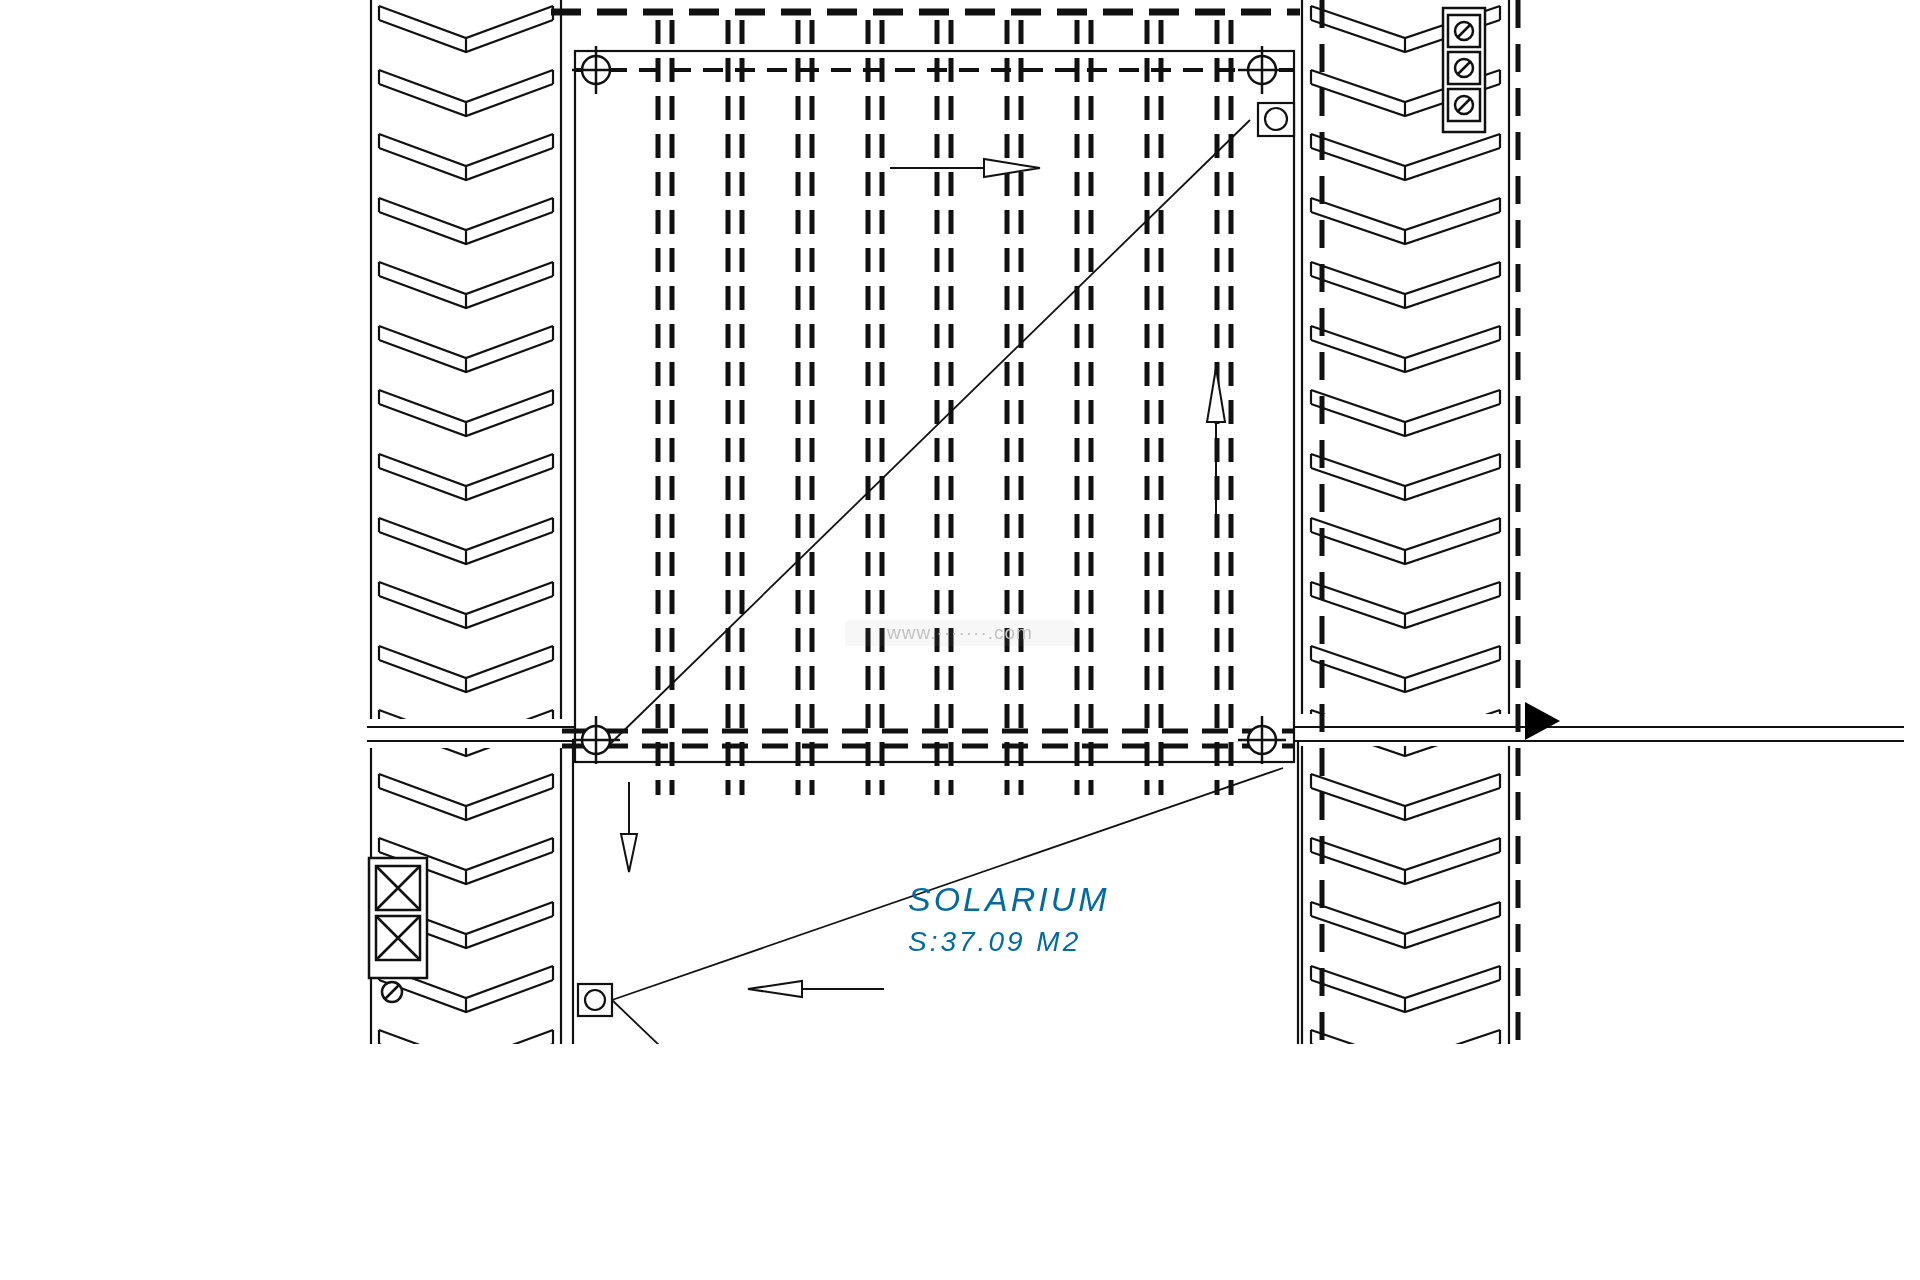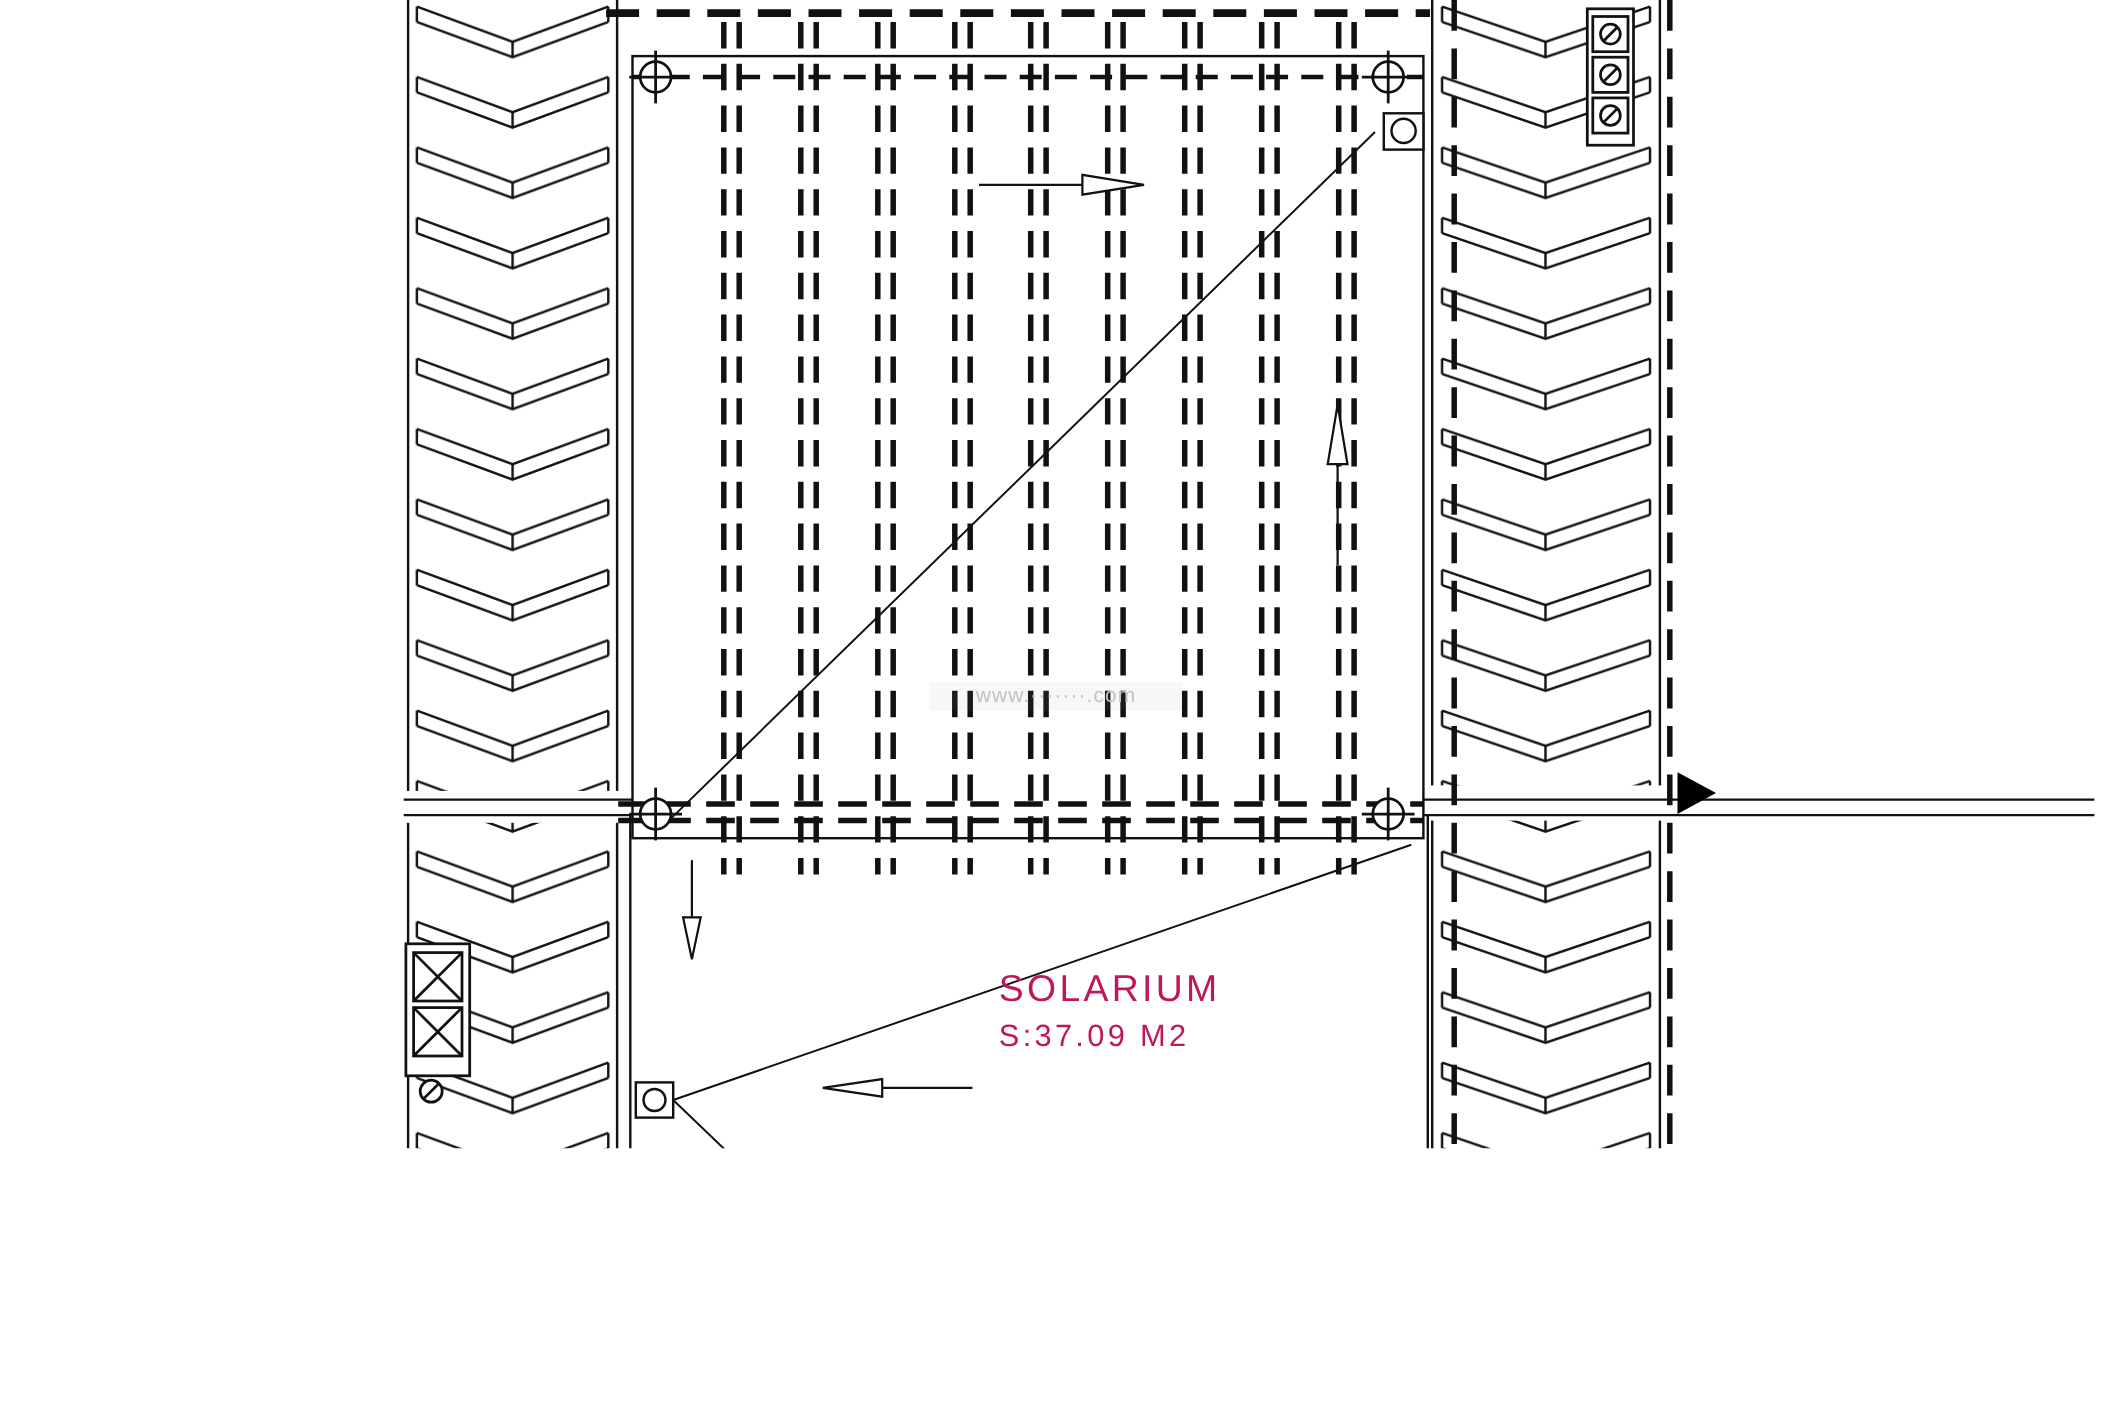--- a/index.html
+++ b/index.html
@@ -1,20 +1,20 @@
 <!DOCTYPE html>
 <html><head>
 <meta charset="utf-8">
 <style>
   html,body{margin:0;padding:0;background:#ffffff;}
   .canvas{position:relative;width:1920px;height:1044px;background:#ffffff;overflow:hidden;
           font-family:"Liberation Sans",sans-serif;}
   svg{position:absolute;left:0;top:0;}
-  .label{position:absolute;color:#be185d;letter-spacing:3px;font-size:34px;font-weight:400;
-         font-family:"Liberation Sans",sans-serif;white-space:nowrap;}
+  .label{position:absolute;color:#0369a1;letter-spacing:3px;font-size:34px;font-weight:400;
+         font-family:"Liberation Sans",sans-serif;white-space:nowrap;font-style:italic;}
   .label.area{font-size:28px;}
   .watermark{position:absolute;left:845px;top:620px;width:230px;text-align:center;
              color:#c2c2c2;font-size:19px;letter-spacing:1px;
              background:rgba(150,150,150,0.08);border-radius:4px;padding:2px 0;}
 </style>
 </head>
 <body>
 
 <div class="canvas">
 

